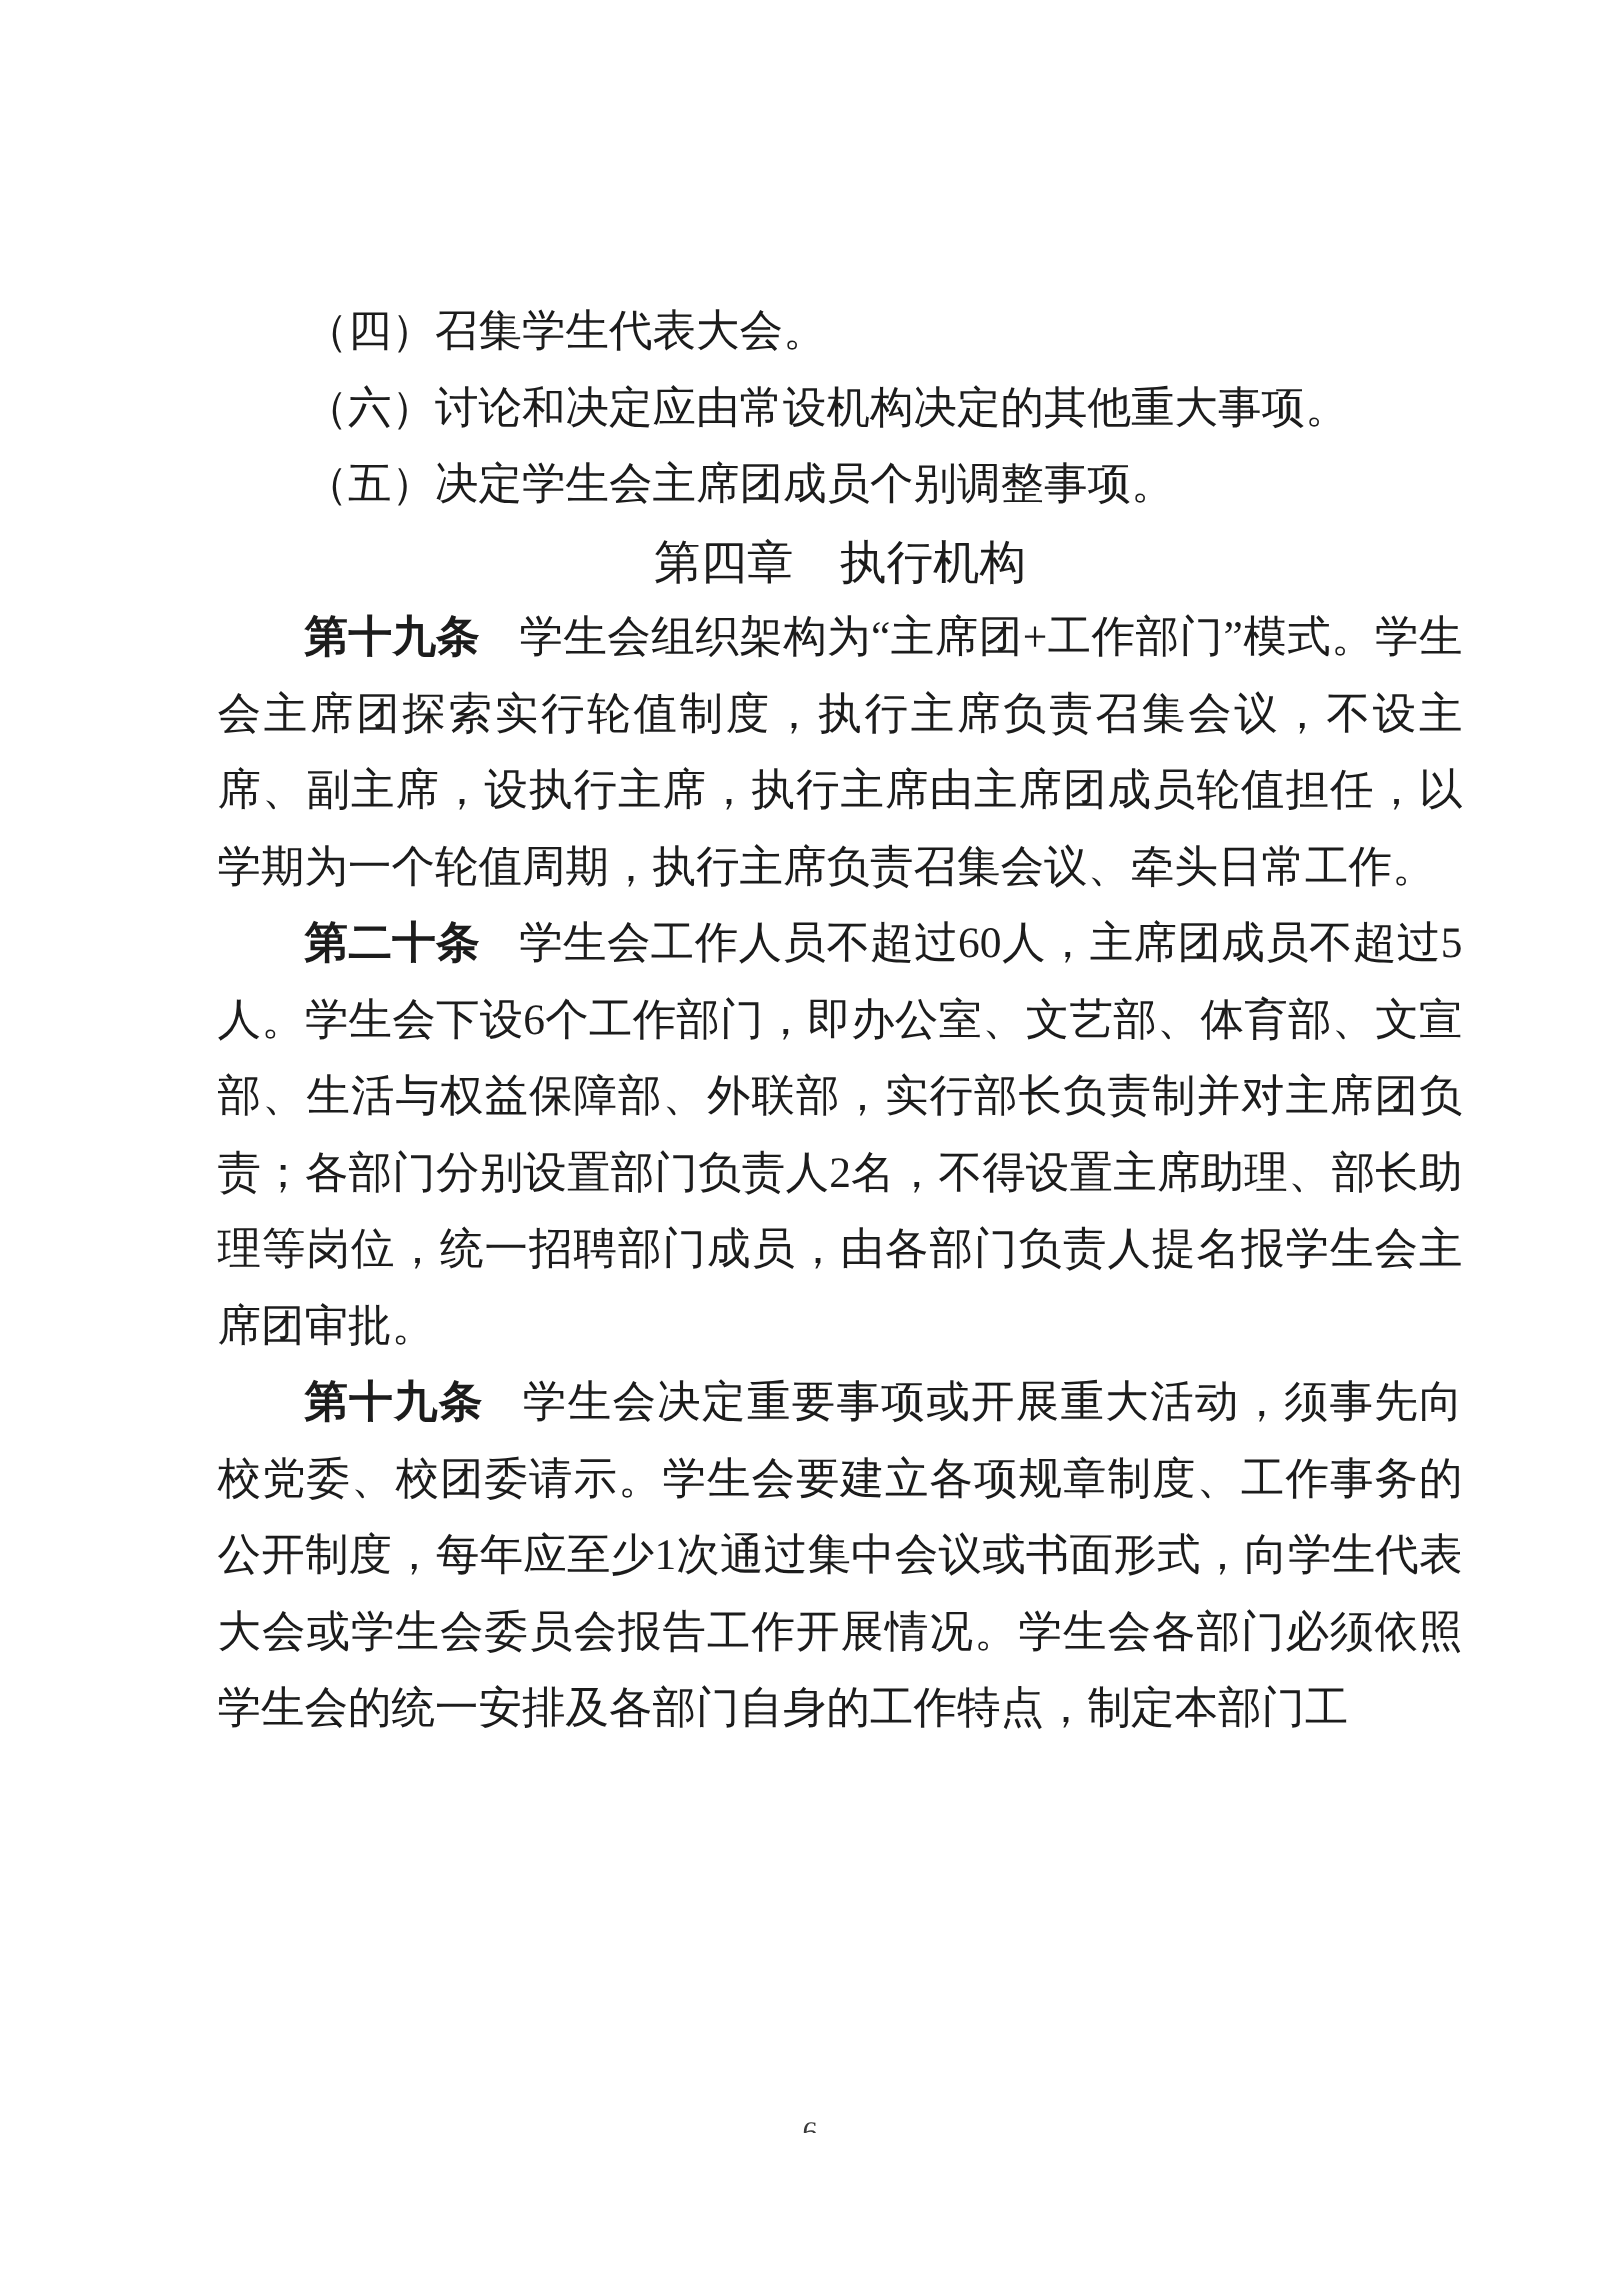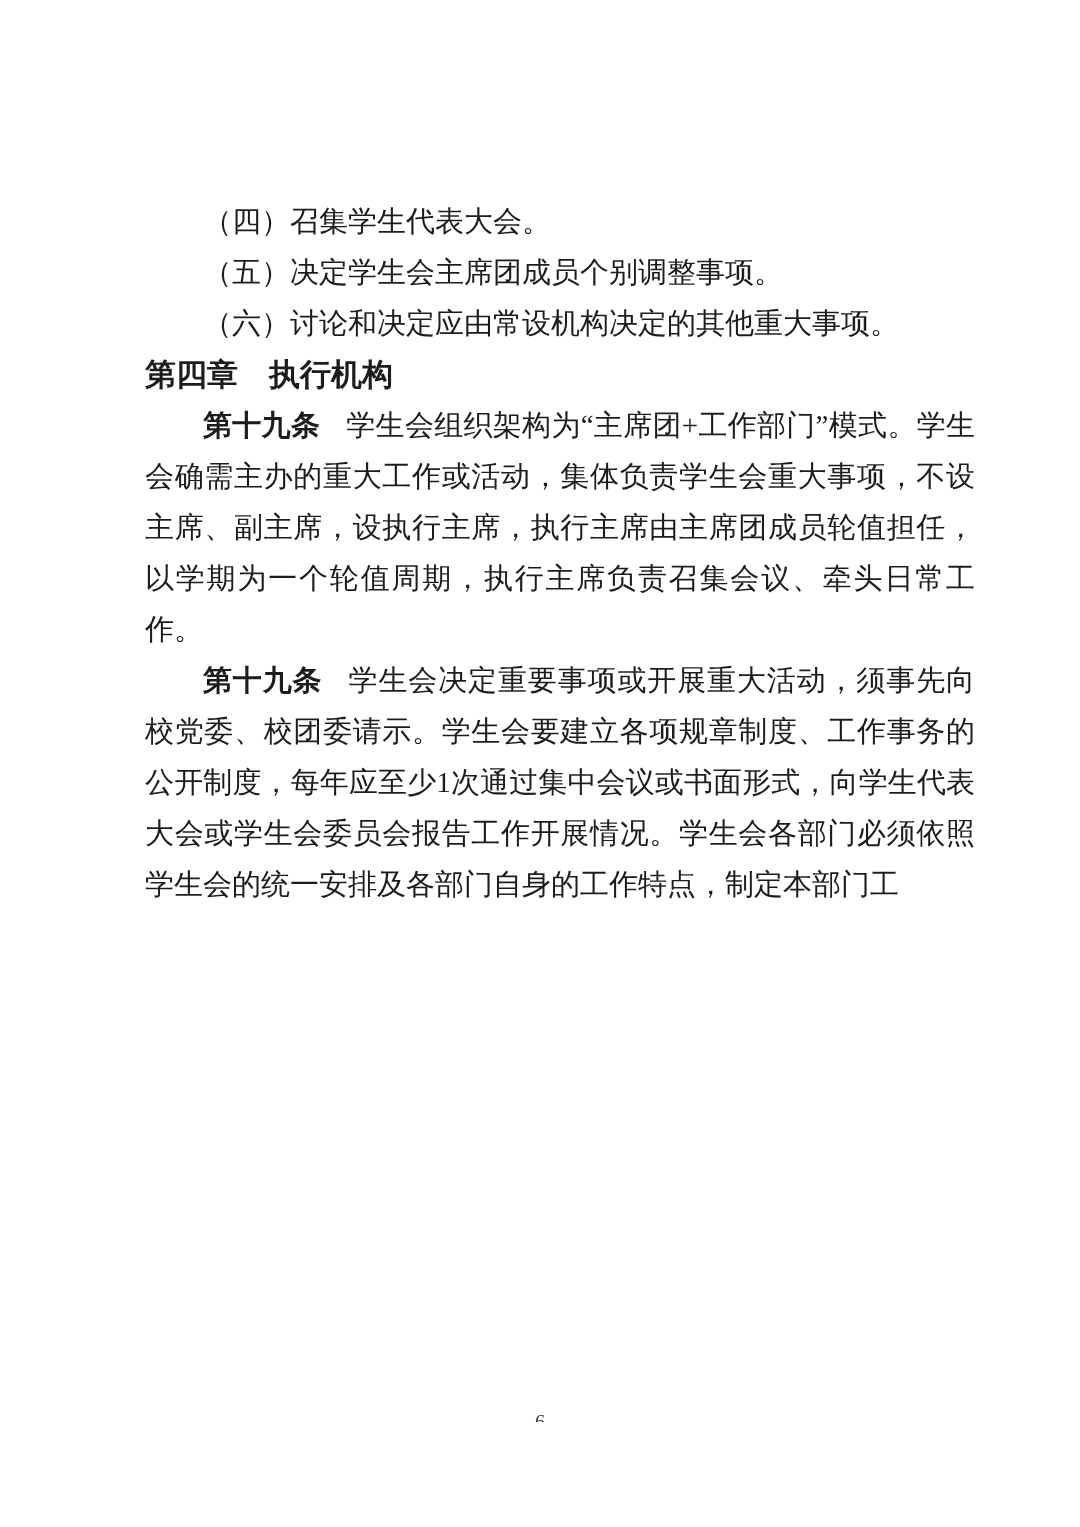--- a/index.html
+++ b/index.html
@@ -28,22 +28,22 @@
     line-height: 51px;
     text-align: justify;
     text-indent: 2em;
     word-break: normal;
     overflow-wrap: break-word;
   }
   .chapter {
     margin: 0;
     font-size: 31px;
     line-height: 51px;
-    font-weight: 700;
-    text-align: left;
+    font-weight: 400;
+    text-align: center;
     text-indent: 0;
     font-family: "Liberation Sans", "DejaVu Sans", sans-serif;
   }
   .lead {
     font-weight: 700;
     margin-right: 0.9em;
   }
   .page-footer {
     position: absolute;
     left: 0;
@@ -56,30 +56,33 @@
   }
 </style>
 </head>
 <body>
 
 <div class="page">
   <main class="content">
 
     <p>（四）召集学生代表大会。</p>
 
+    <p>（六）讨论和决定应由常设机构决定的其他重大事项。</p>
+
     <p>（五）决定学生会主席团成员个别调整事项。</p>
-
-    <p>（六）讨论和决定应由常设机构决定的其他重大事项。</p>
 
     <h2 class="chapter">第四章　执行机构</h2>
 
     <p>
-      <span class="lead">第十九条</span><span>学生会组织架构为“主席团+工作部门”模式。学生会确需主办的重大工作或活动，集体负责学生会重大事项，不设主席、副主席，设执行主席，执行主席由主席团成员轮值担任，以学期为一个轮值周期，执行主席负责召集会议、牵头日常工作。</span>
+      <span class="lead">第十九条</span><span>学生会组织架构为“主席团+工作部门”模式。学生会主席团探索实行轮值制度，执行主席负责召集会议，不设主席、副主席，设执行主席，执行主席由主席团成员轮值担任，以学期为一个轮值周期，执行主席负责召集会议、牵头日常工作。</span>
     </p>
 
+    <p>
+      <span class="lead">第二十条</span><span>学生会工作人员不超过60人，主席团成员不超过5人。学生会下设6个工作部门，即办公室、文艺部、体育部、文宣部、生活与权益保障部、外联部，实行部长负责制并对主席团负责；各部门分别设置部门负责人2名，不得设置主席助理、部长助理等岗位，统一招聘部门成员，由各部门负责人提名报学生会主席团审批。</span>
+    </p>
 
 
     <p>
       <span class="lead">第十九条</span><span>学生会决定重要事项或开展重大活动，须事先向校党委、校团委请示。学生会要建立各项规章制度、工作事务的公开制度，每年应至少1次通过集中会议或书面形式，向学生代表大会或学生会委员会报告工作开展情况。学生会各部门必须依照学生会的统一安排及各部门自身的工作特点，制定本部门工</span>
     </p>
 
   </main>
 
   <footer class="page-footer">
     <span>6</span>

